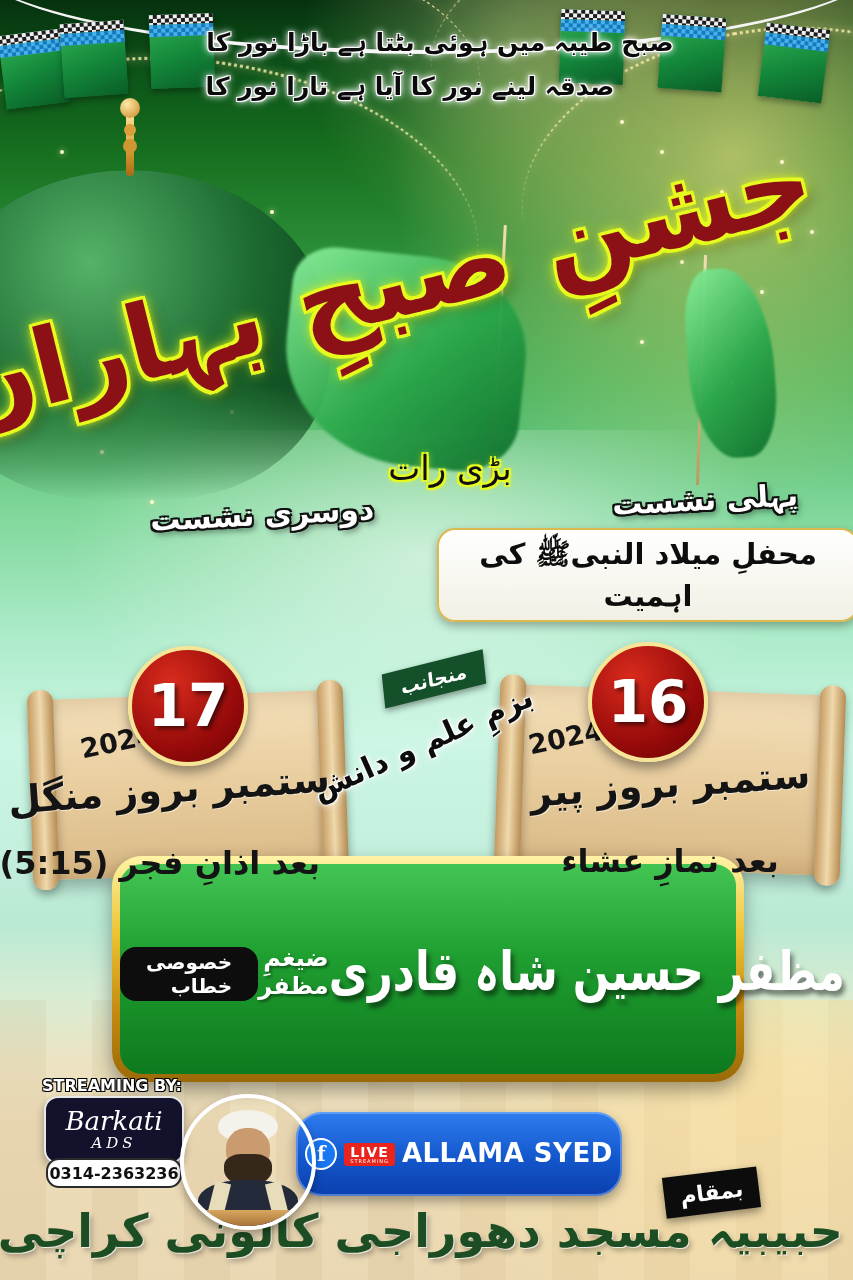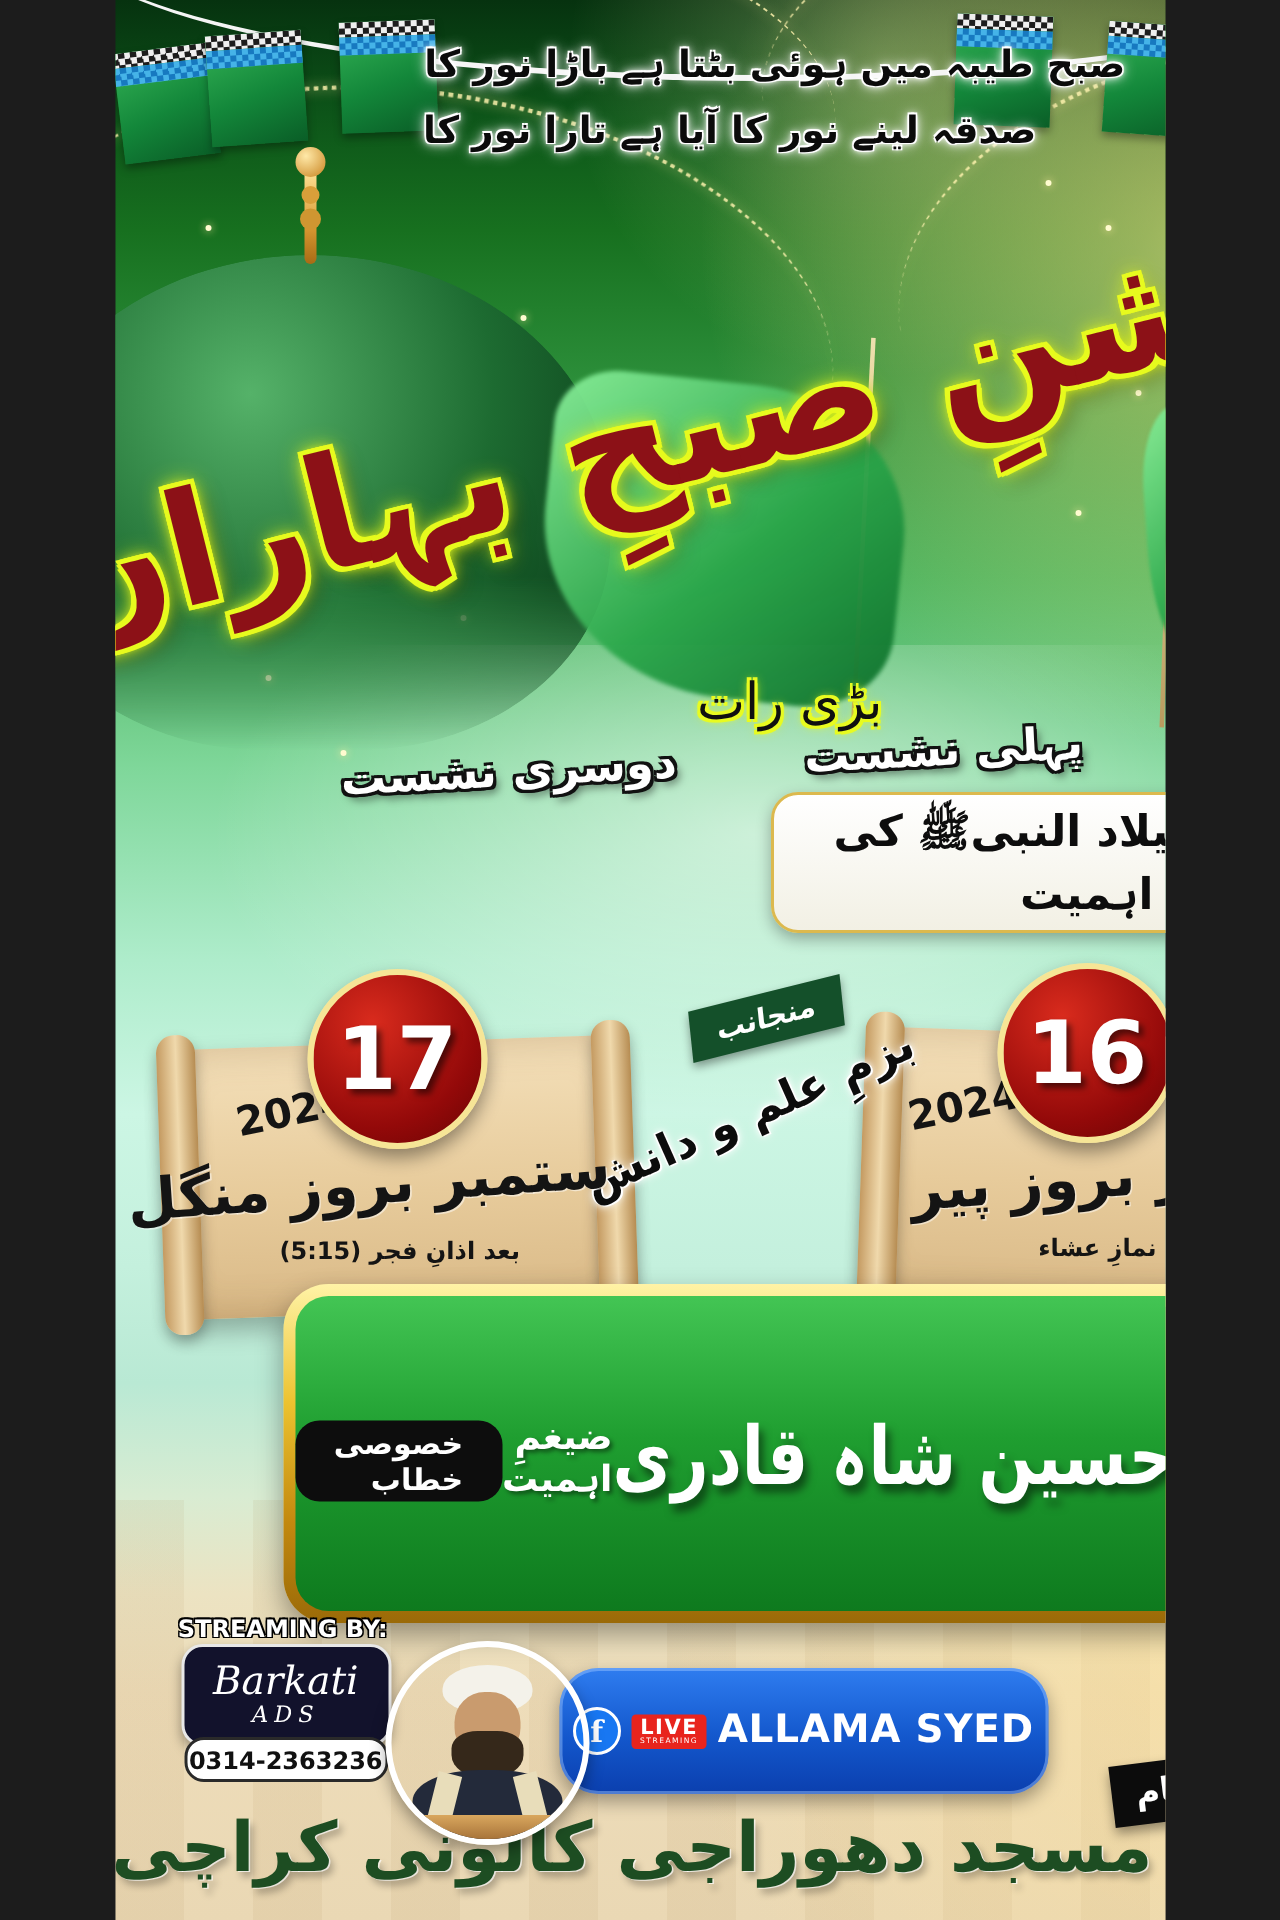--- a/index.html
+++ b/index.html
@@ -1,17 +1,17 @@
 <!DOCTYPE html>
 <html lang="ur"><head>
 <meta charset="utf-8">
 <style>
   html,body{margin:0;padding:0;background:#1c1c1c;}
   .poster{
-    position:relative;width:700px;height:1280px;margin:0 auto;overflow:hidden;
+    position:relative;width:853px;height:1280px;margin:0 auto;overflow:hidden;
     font-family:"DejaVu Sans",sans-serif;
     background:linear-gradient(180deg,
       #06320f 0%, #0d5519 6%, #17701f 12%, #2c8f3a 20%, #4bb35e 30%,
       #7fd79a 40%, #aeeccb 50%, #ccf6e4 58%, #c4f0dd 66%, #b9e9d4 72%,
       #d9ecd2 78%, #ece3c2 83%, #eeddba 88%, #ead8b4 100%);
   }
   .ray{position:absolute;pointer-events:none;}
   .glow-right{left:0;top:0;width:853px;height:520px;
     background:radial-gradient(circle at 86% 30%, rgba(255,233,140,.65), rgba(255,233,140,0) 42%),
                radial-gradient(circle at 60% 8%, rgba(250,255,180,.30), rgba(250,255,180,0) 30%);}
@@ -93,21 +93,21 @@
     font-size:58px;font-weight:bold;color:#fff;text-shadow:3px 3px 4px rgba(0,0,0,.55);}
   .dc1{left:588px;top:642px;}
   .dc2{left:128px;top:646px;}
   .scroll-year{position:absolute;font-size:27px;font-weight:bold;color:#141414;transform:rotate(-12deg);z-index:4;}
   .sy1{left:528px;top:722px;}
   .sy2{left:80px;top:726px;}
   .scroll-day{position:absolute;direction:rtl;font-size:38px;font-weight:bold;color:#141414;z-index:4;
     white-space:nowrap;transform:rotate(-4deg);text-shadow:1px 1px 0 rgba(255,255,255,.5);}
   .sd1{left:520px;top:762px;width:300px;text-align:center;}
   .sd2{left:50px;top:766px;width:280px;text-align:center;}
-  .scroll-time{position:absolute;direction:rtl;font-size:16px;font-weight:bold;color:#141414;z-index:4;white-space:nowrap;}
+  .scroll-time{position:absolute;direction:rtl;font-size:32px;font-weight:bold;color:#141414;z-index:4;white-space:nowrap;margin-top:20px;}
   .st1{left:555px;top:822px;width:230px;text-align:center;}
   .st2{left:60px;top:824px;width:260px;text-align:center;}
   
   .org-badge{position:absolute;left:382px;top:662px;background:#14502a;color:#fff;direction:rtl;
     font-size:19px;font-weight:bold;padding:6px 18px;transform:rotate(-14deg) skewX(-8deg);
     box-shadow:0 3px 6px rgba(0,0,0,.4);}
   .org-name{position:absolute;left:330px;top:720px;width:210px;text-align:center;direction:rtl;
     font-size:30px;font-weight:bold;color:#0c0c0c;transform:rotate(-24deg);white-space:nowrap;
     text-shadow:0 0 4px #fff,0 0 8px #fff,1px 1px 0 #fff,-1px -1px 0 #fff;}
   
@@ -219,21 +219,21 @@
   <div class="scroll-year sy2">2024</div>
   <div class="scroll-day sd2">ستمبر بروز منگل</div>
   <div class="scroll-time st2">بعد اذانِ فجر (5:15)</div>
 
   <div class="org-badge">منجانب</div>
   <div class="org-name">بزمِ علم و دانش</div>
 
   <div class="banner-gold">
     <div class="banner-green">
       <div class="khitab-pill">خصوصی خطاب</div>
-      <div class="honorific">ضیغمِ اہمیت</div>
+      <div class="honorific">ضیغمِ مظفر</div>
       <div class="speaker-name">پیر سید مظفر حسین شاہ قادری</div>
     </div>
   </div>
 
   <div class="designed-by">STREAMING BY:</div>
   <div class="designer-box">
     <div class="designer-name">Barkati</div>
     <div class="designer-sub">ADS</div>
   </div>
   <div class="phone-pill">0314-2363236</div>

